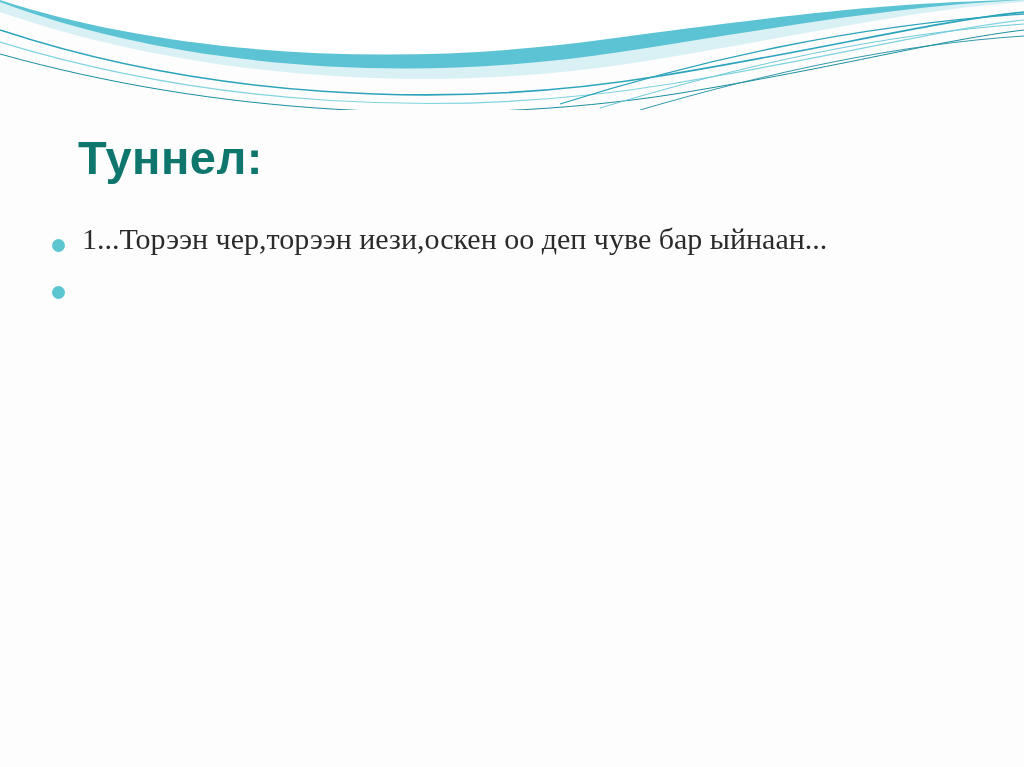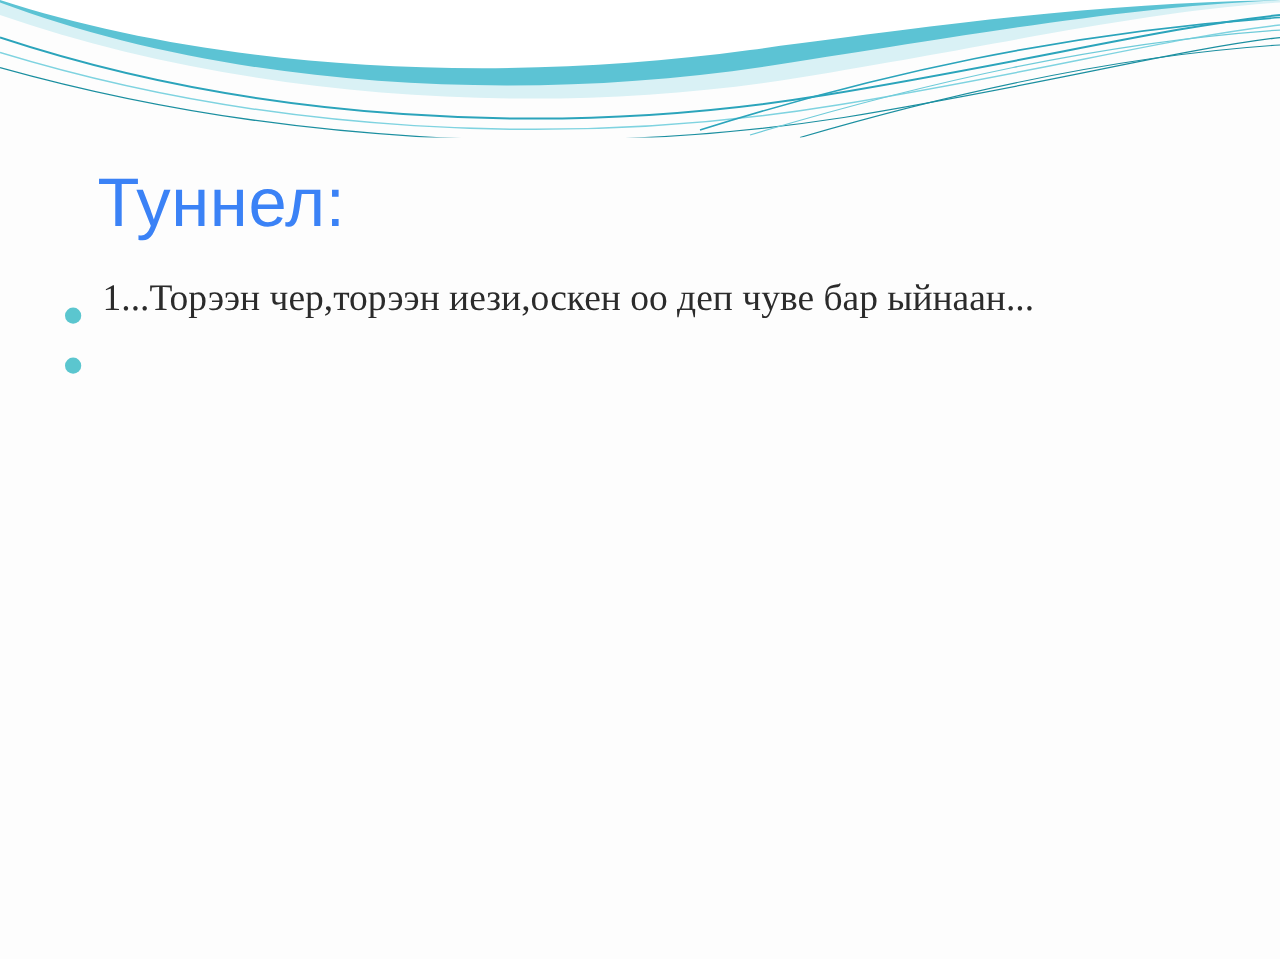--- a/index.html
+++ b/index.html
@@ -27,35 +27,35 @@
     width: 1024px;
     height: 110px;
     pointer-events: none;
   }
   .title {
     position: absolute;
     left: 78px;
     top: 132px;
     width: 880px;
     font-family: "Liberation Sans", sans-serif;
-    font-size: 55px;
+    font-size: 47px;
     line-height: 1.1;
-    color: #3b82f6;
-    font-weight: 400;
+    color: #0f766e;
+    font-weight: 700;
     letter-spacing: 0.5px;
   }
   .bullets {
     position: absolute;
     left: 52px;
     top: 218px;
     width: 900px;
   }
   .bullet-row {
     display: flex;
-    align-items: flex-end;
+    align-items: center;
     margin-bottom: 14px;
   }
   .bullet-dot {
     flex: 0 0 auto;
     width: 13px;
     height: 13px;
     border-radius: 50%;
     background: #5bc6cf;
     margin-top: 13px;
     margin-right: 17px;

